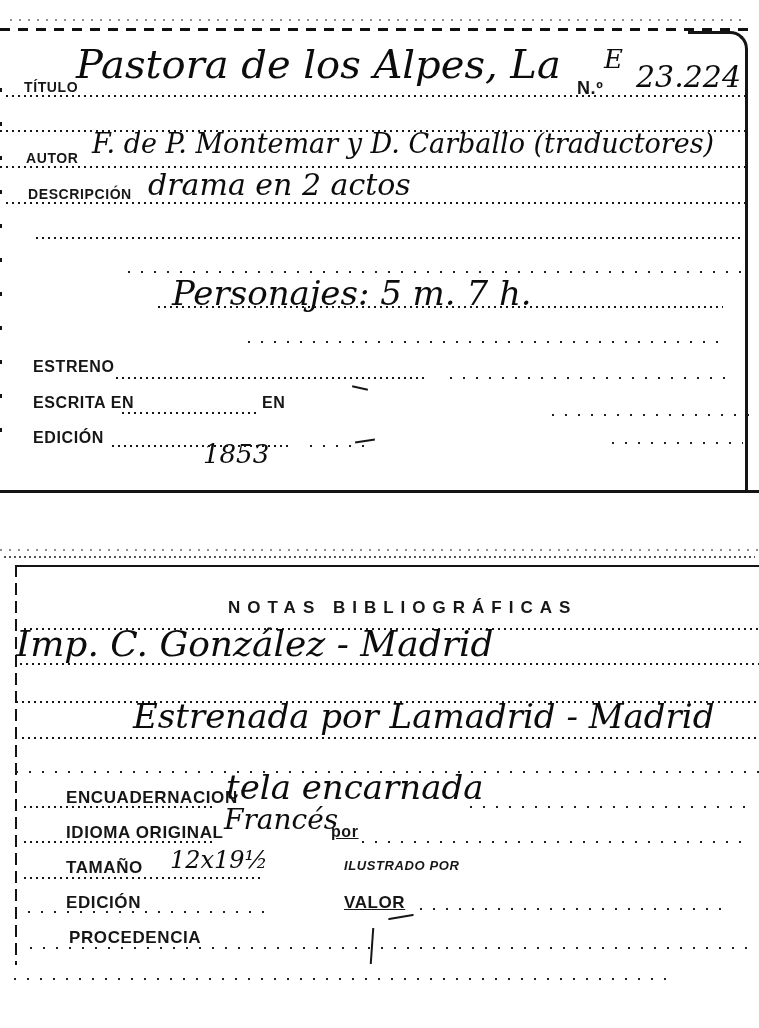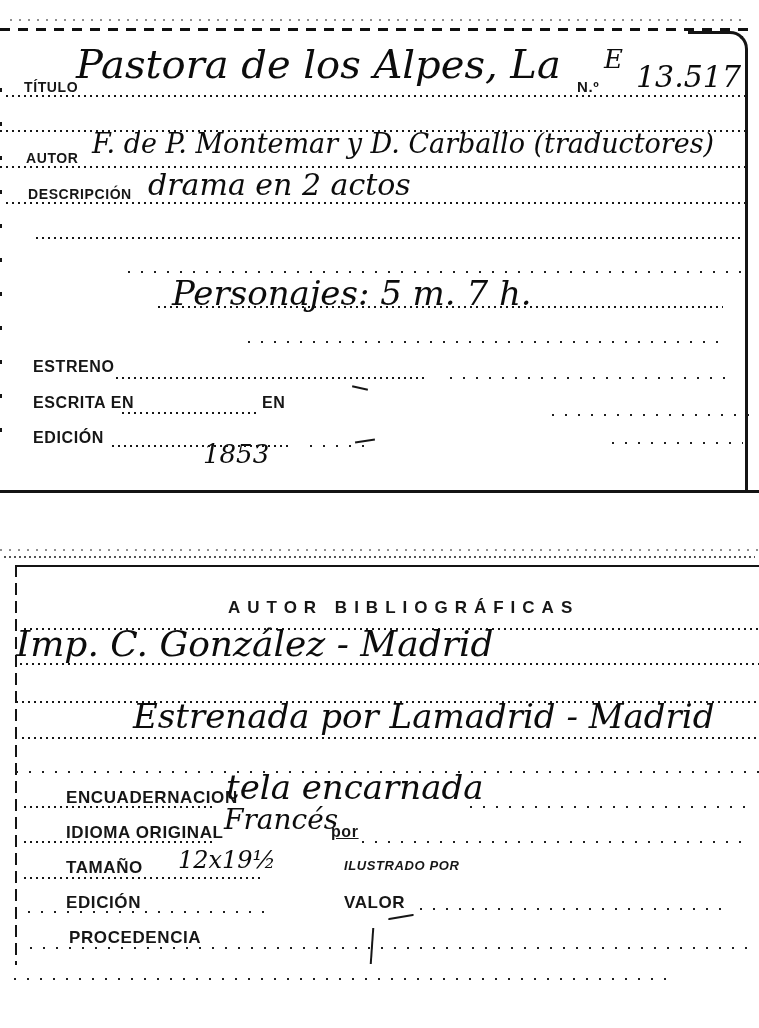--- a/index.html
+++ b/index.html
@@ -46,22 +46,22 @@
 <div class="dash" style="top:28px;left:0;right:6px;"></div>
 
 <div>
 
   <div class="frame" style="top:31px;left:688px;width:57px;height:459px;"></div>
   <div class="vticks" style="left:0;top:88px;height:362px;"></div>
 
   <span class="lbl" style="left:24px;top:80px;font-size:14px;">TÍTULO</span>
   <span class="hw" style="left:76px;top:44px;font-size:40px;">Pastora de los Alpes, La</span>
   <span class="hw" style="left:604px;top:46px;font-size:26px;">E</span>
-  <span class="lbl" style="left:577px;top:79px;font-size:15px;">N.º</span>
-  <span class="hw" style="left:636px;top:62px;font-size:30px;">13.517</span>
+  <span class="lbl" style="left:577px;top:79px;font-size:18px;">N.º</span>
+  <span class="hw" style="left:636px;top:62px;font-size:30px;">23.224</span>
   <div class="dot" style="top:95px;left:6px;right:14px;"></div>
 
   <div class="dot" style="top:130px;left:0;right:12px;"></div>
 
   <span class="lbl" style="left:26px;top:151px;font-size:14px;">AUTOR</span>
   <span class="hw" style="left:92px;top:130px;font-size:27px;">F. de P. Montemar y D. Carballo  (traductores)</span>
   <div class="dot" style="top:166px;left:0;right:10px;"></div>
 
   <span class="lbl" style="left:28px;top:187px;font-size:14px;">DESCRIPCIÓN</span>
   <span class="hw" style="left:148px;top:170px;font-size:30px;">drama en 2 actos</span>
@@ -96,21 +96,21 @@
 </div>
 
 <div class="spk lt" style="top:549px;left:0;right:0;"></div>
 <div class="spk" style="top:556px;left:4px;right:4px;"></div>
 
 <div>
 
   <div class="solid" style="top:565px;left:15px;right:0;height:2px;"></div>
   <div class="vline" style="left:15px;top:565px;height:400px;"></div>
 
-  <span class="lbl" style="left:228px;top:599px;font-size:17px;letter-spacing:7px;">AUTOR BIBLIOGRÁFICAS</span>
+  <span class="lbl" style="left:228px;top:599px;font-size:17px;letter-spacing:7px;">NOTAS BIBLIOGRÁFICAS</span>
   <div class="dot" style="top:628px;left:24px;right:0;"></div>
 
   <span class="hw" style="left:16px;top:626px;font-size:36px;">Imp. C. González - Madrid</span>
   <div class="dot" style="top:663px;left:20px;right:0;"></div>
 
   <div class="dot" style="top:701px;left:16px;right:0;"></div>
 
   <span class="hw" style="left:133px;top:699px;font-size:34px;">Estrenada por Lamadrid - Madrid</span>
   <div class="dot" style="top:737px;left:22px;right:0;"></div>
 
@@ -121,26 +121,26 @@
   <div class="dot" style="top:806px;left:24px;width:188px;"></div>
   <div class="dot sp" style="top:806px;left:470px;right:12px;"></div>
 
   <span class="lbl" style="left:66px;top:824px;font-size:17px;">IDIOMA ORIGINAL</span>
   <span class="hw" style="left:224px;top:806px;font-size:28px;">Francés</span>
   <span class="lbl" style="left:331px;top:824px;font-size:16px;text-decoration:underline;">por</span>
   <div class="dot" style="top:841px;left:24px;width:188px;"></div>
   <div class="dot sp" style="top:841px;left:362px;right:12px;"></div>
 
   <span class="lbl" style="left:66px;top:859px;font-size:17px;">TAMAÑO</span>
-  <span class="hw" style="left:170px;top:848px;font-size:24px;margin-left:8px;">12x19½</span>
+  <span class="hw" style="left:170px;top:848px;font-size:24px;">12x19½</span>
   <span class="lbl" style="left:344px;top:859px;font-size:13px;font-style:italic;">ILUSTRADO POR</span>
   <div class="dot" style="top:877px;left:24px;width:238px;"></div>
 
   <span class="lbl" style="left:66px;top:894px;font-size:17px;">EDICIÓN</span>
-  <span class="lbl" style="left:344px;top:894px;font-size:17px;">VALOR</span>
+  <span class="lbl" style="left:344px;top:894px;font-size:17px;text-decoration:underline;">VALOR</span>
   <div class="dot sp" style="top:911px;left:28px;width:240px;"></div>
   <div class="dot sp" style="top:908px;left:420px;right:36px;"></div>
   <div class="mark" style="left:388px;top:916px;width:26px;height:2px;transform:rotate(-10deg);border-radius:2px;"></div>
 
   <span class="lbl" style="left:69px;top:929px;font-size:17px;">PROCEDENCIA</span>
   <div class="dot sp" style="top:947px;left:30px;right:10px;"></div>
   <div class="mark" style="left:371px;top:928px;width:2px;height:36px;transform:rotate(4deg);"></div>
 
   <div class="dot sp" style="top:978px;left:14px;right:90px;"></div>
 </div>

